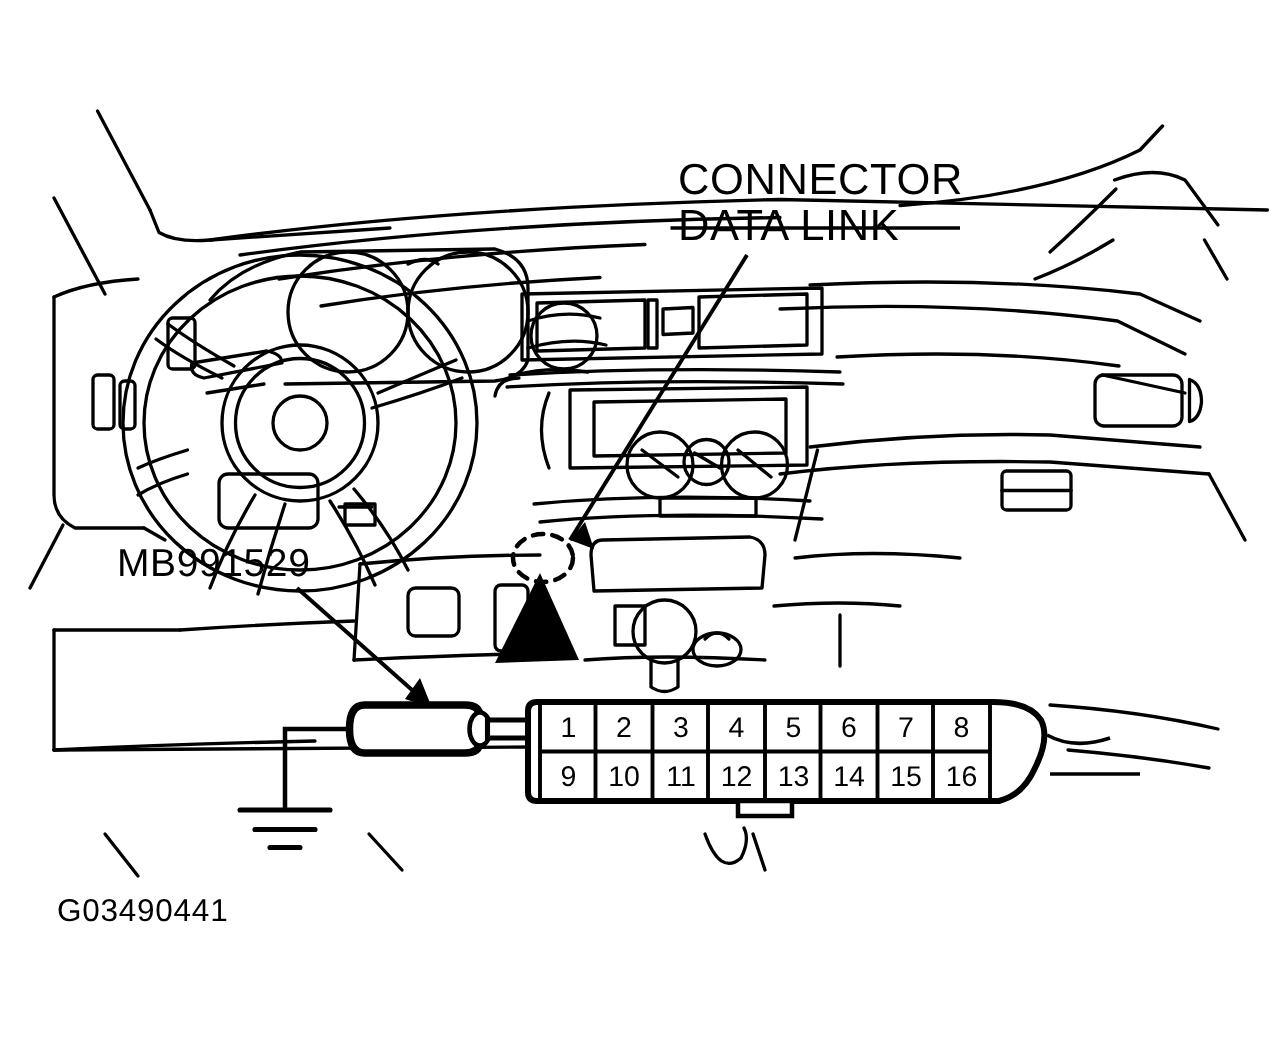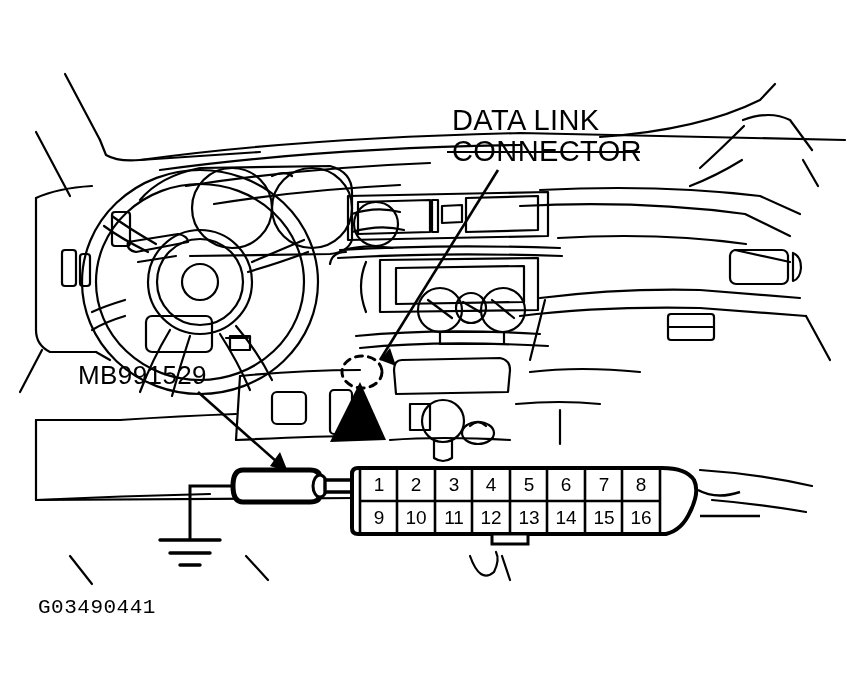--- a/index.html
+++ b/index.html
@@ -19,21 +19,21 @@
   }
   #figure svg {
     position: absolute;
     left: 0;
     top: 0;
   }
   .fig-id {
     position: absolute;
     left: 38px;
     top: 596px;
-    font-family: Liberation Mono, monospace;
+    font-family: Liberation Sans, sans-serif;
     font-size: 21px;
     letter-spacing: 0.5px;
     color: #000000;
     white-space: nowrap;
   }
   .callout {
     position: absolute;
     font-family: "Liberation Sans", sans-serif;
     color: #000000;
     white-space: nowrap;
@@ -251,21 +251,21 @@
         <text class="pin-text" x="529" y="519">13</text>
         <text class="pin-text" x="566" y="519">14</text>
         <text class="pin-text" x="604" y="519">15</text>
         <text class="pin-text" x="641" y="519">16</text>
       </g>
     </g>
 
   </svg>
 
   <div class="callout" id="dlc-label">
+    <div>CONNECTOR</div>
     <div>DATA LINK</div>
-    <div>CONNECTOR</div>
   </div>
 
   <div class="callout" id="tool-label">MB991529</div>
 
   <div class="fig-id">G03490441</div>
 
 </div>
 
 </body></html>

